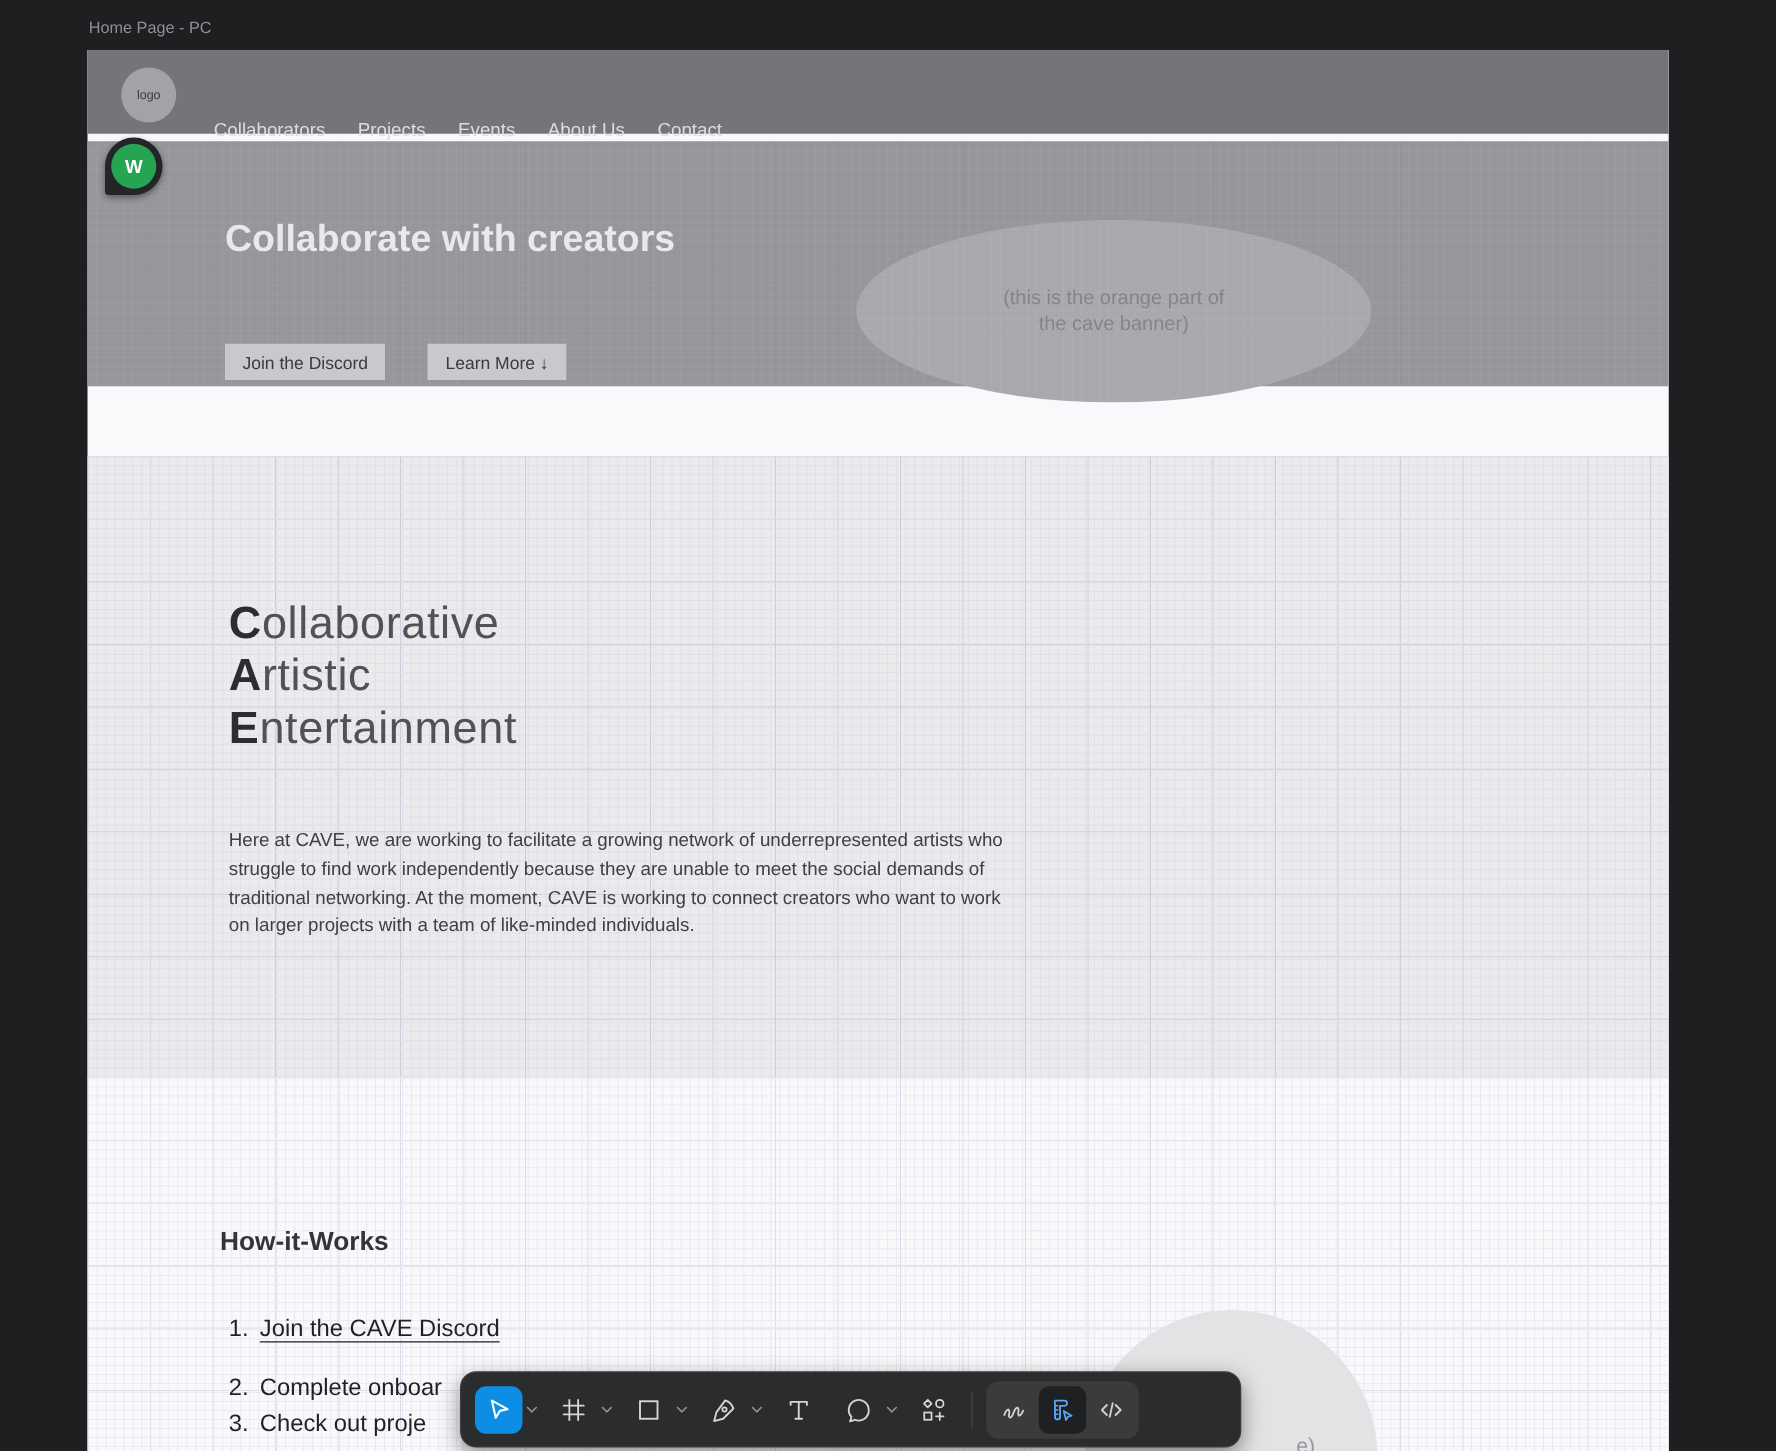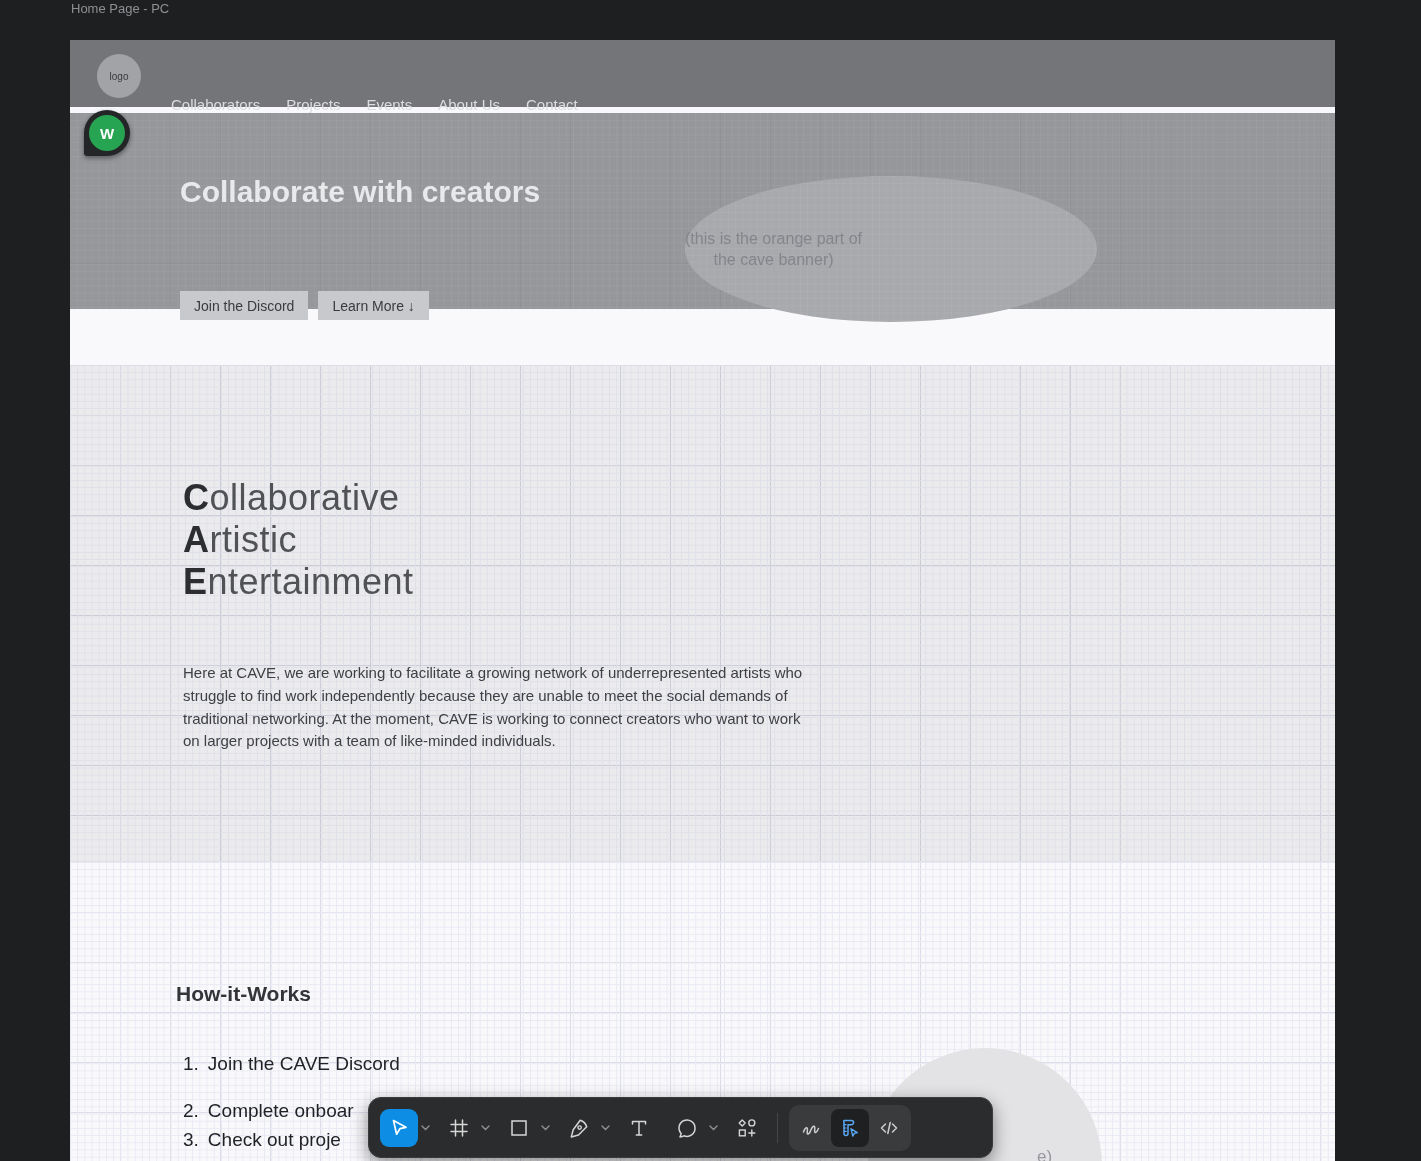--- a/index.html
+++ b/index.html
@@ -4,21 +4,21 @@
 <style>
   html,body{margin:0;padding:0;}
   body{
     width:1421px;height:1161px;position:relative;overflow:hidden;
     background:#1e1f21;
     font-family:"Liberation Sans","DejaVu Sans",sans-serif;
     -webkit-font-smoothing:antialiased;
   }
   
   .frame-label{
-    position:absolute;left:71px;top:1px;font-size:13px;color:#8f9093;cursor:default;
+    position:absolute;left:71px;top:14px;font-size:13px;color:#8f9093;cursor:default;
   }
   .design-frame{
     position:absolute;left:70px;top:40px;width:1265px;height:1121px;
     background:#f9f9fb;overflow:hidden;
   }
   
   .site-header{
     position:absolute;left:0;top:0;width:100%;height:67px;background:#747579;
     display:flex;align-items:center;
   }
@@ -38,29 +38,29 @@
       linear-gradient(rgba(0,0,0,.04) 1px,transparent 1px),
       linear-gradient(90deg,rgba(0,0,0,.04) 1px,transparent 1px);
     background-size:7.2px 7.2px,7.2px 7.2px,50px 50px,50px 50px;
   }
   .hero-title{
     position:absolute;left:110px;top:62px;font-size:30px;font-weight:700;color:#e8e9eb;
   }
   .hero-subtitle{
     position:absolute;left:110px;top:107px;font-size:17px;line-height:22px;color:#b1b2b6;
   }
-  .hero-buttons{position:absolute;left:110px;top:178px;display:flex;gap:10px;}
+  .hero-buttons{position:absolute;left:110px;top:162px;display:flex;gap:34px;}
   .hero-btn{
     height:29px;padding:0 14px;background:#c8c9cc;color:#3a3b3e;font-size:14px;
     display:flex;align-items:center;border:none;cursor:pointer;white-space:nowrap;
     font-family:inherit;
   }
   .banner-ellipse{
     position:absolute;left:615px;top:63px;width:412px;height:146px;border-radius:50%;
-    background:#a8a9ad;display:flex;align-items:center;justify-content:flex-start;text-align:center;
+    background:#a8a9ad;display:flex;align-items:center;justify-content:center;text-align:center;
     background-image:
       linear-gradient(rgba(255,255,255,.05) 1px,transparent 1px),
       linear-gradient(90deg,rgba(255,255,255,.05) 1px,transparent 1px);
     background-size:7.2px 7.2px;
   }
   .banner-ellipse .note{font-size:16px;line-height:21px;color:#84858a;}
   
   .about{
     position:absolute;left:0;top:325px;width:100%;height:497px;background:#ebebee;
     background-image:
@@ -89,21 +89,21 @@
   }
   .blob-circle{
     position:absolute;left:798px;top:186px;width:234px;height:234px;border-radius:50%;
     background:#e3e3e6;
   }
   .blob-note{position:absolute;left:967px;top:285px;font-size:17px;color:#97989d;}
   .how-heading{position:absolute;left:106px;top:120px;font-size:21px;font-weight:700;color:#323438;}
   .step{position:absolute;left:113px;font-size:19px;color:#1f2124;white-space:nowrap;}
   .step .num{margin-right:9px;}
   .step-1{top:191px;}
-  .step-1 .lbl{text-underline-offset:4px;}
+  .step-1 .lbl{text-decoration:underline;text-underline-offset:4px;}
   .step-2{top:238px;}
   .step-3{top:267px;}
   
   .presence-pin{
     position:absolute;left:84px;top:110px;width:46px;height:46px;z-index:6;
     background:#232527;border-radius:23px 23px 23px 3px;
     box-shadow:0 2px 5px rgba(0,0,0,.45);
     display:flex;align-items:center;justify-content:center;cursor:pointer;
   }
   .presence-avatar{

